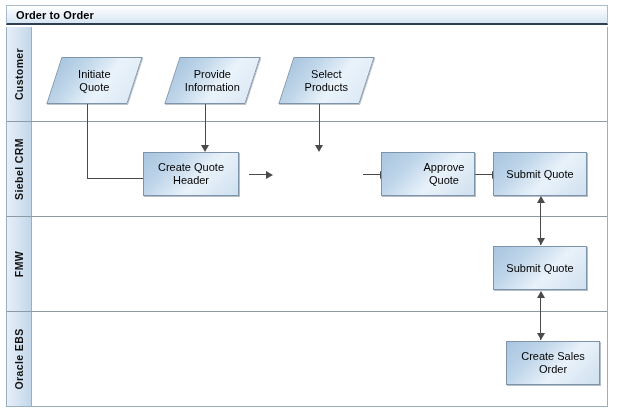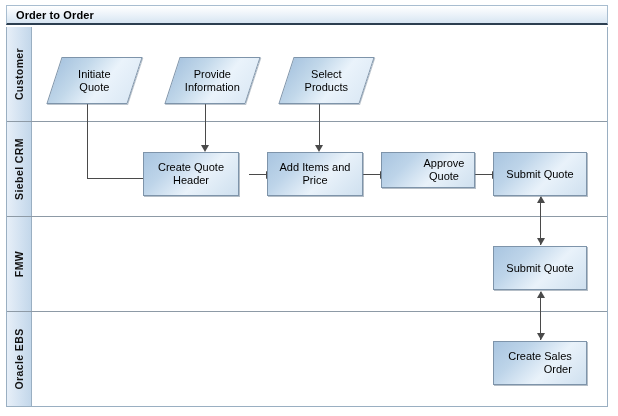--- a/index.html
+++ b/index.html
@@ -234,33 +234,30 @@
   </div>
 
   <div class="node parallelogram" style="left:286px; top:57px; width:81px; height:47px;">
     <span class="lbl">Select<br>Products</span>
   </div>
 
   <div class="node task" style="left:143px; top:152px; width:96px; height:44px;">
     <span>Create Quote<br>Header</span>
   </div>
 
-  <div class="node task" style="left:267px; top:152px; width:96px; height:44px;">
-    <span>Add Items and<br>Price</span>
-  </div>
-
-  <div class="node task" style="left:381px; top:152px; width:94px; height:36px;padding-left:32px;">
+
+  <div class="node task" style="left:381px; top:152px; width:94px; height:44px;padding-left:32px;">
     <span>Approve<br>Quote</span>
   </div>
 
   <div class="node task" style="left:493px; top:152px; width:94px; height:44px;">
     <span>Submit Quote</span>
   </div>
 
   <div class="node task" style="left:493px; top:246px; width:94px; height:44px;">
     <span>Submit Quote</span>
   </div>
 
-  <div class="node task" style="left:493px; top:341px; width:94px; height:44px;text-align:right;">
+  <div class="node task" style="left:506px; top:341px; width:94px; height:44px;">
     <span>Create Sales<br>Order</span>
   </div>
 
 </div>
 
 </body></html>

